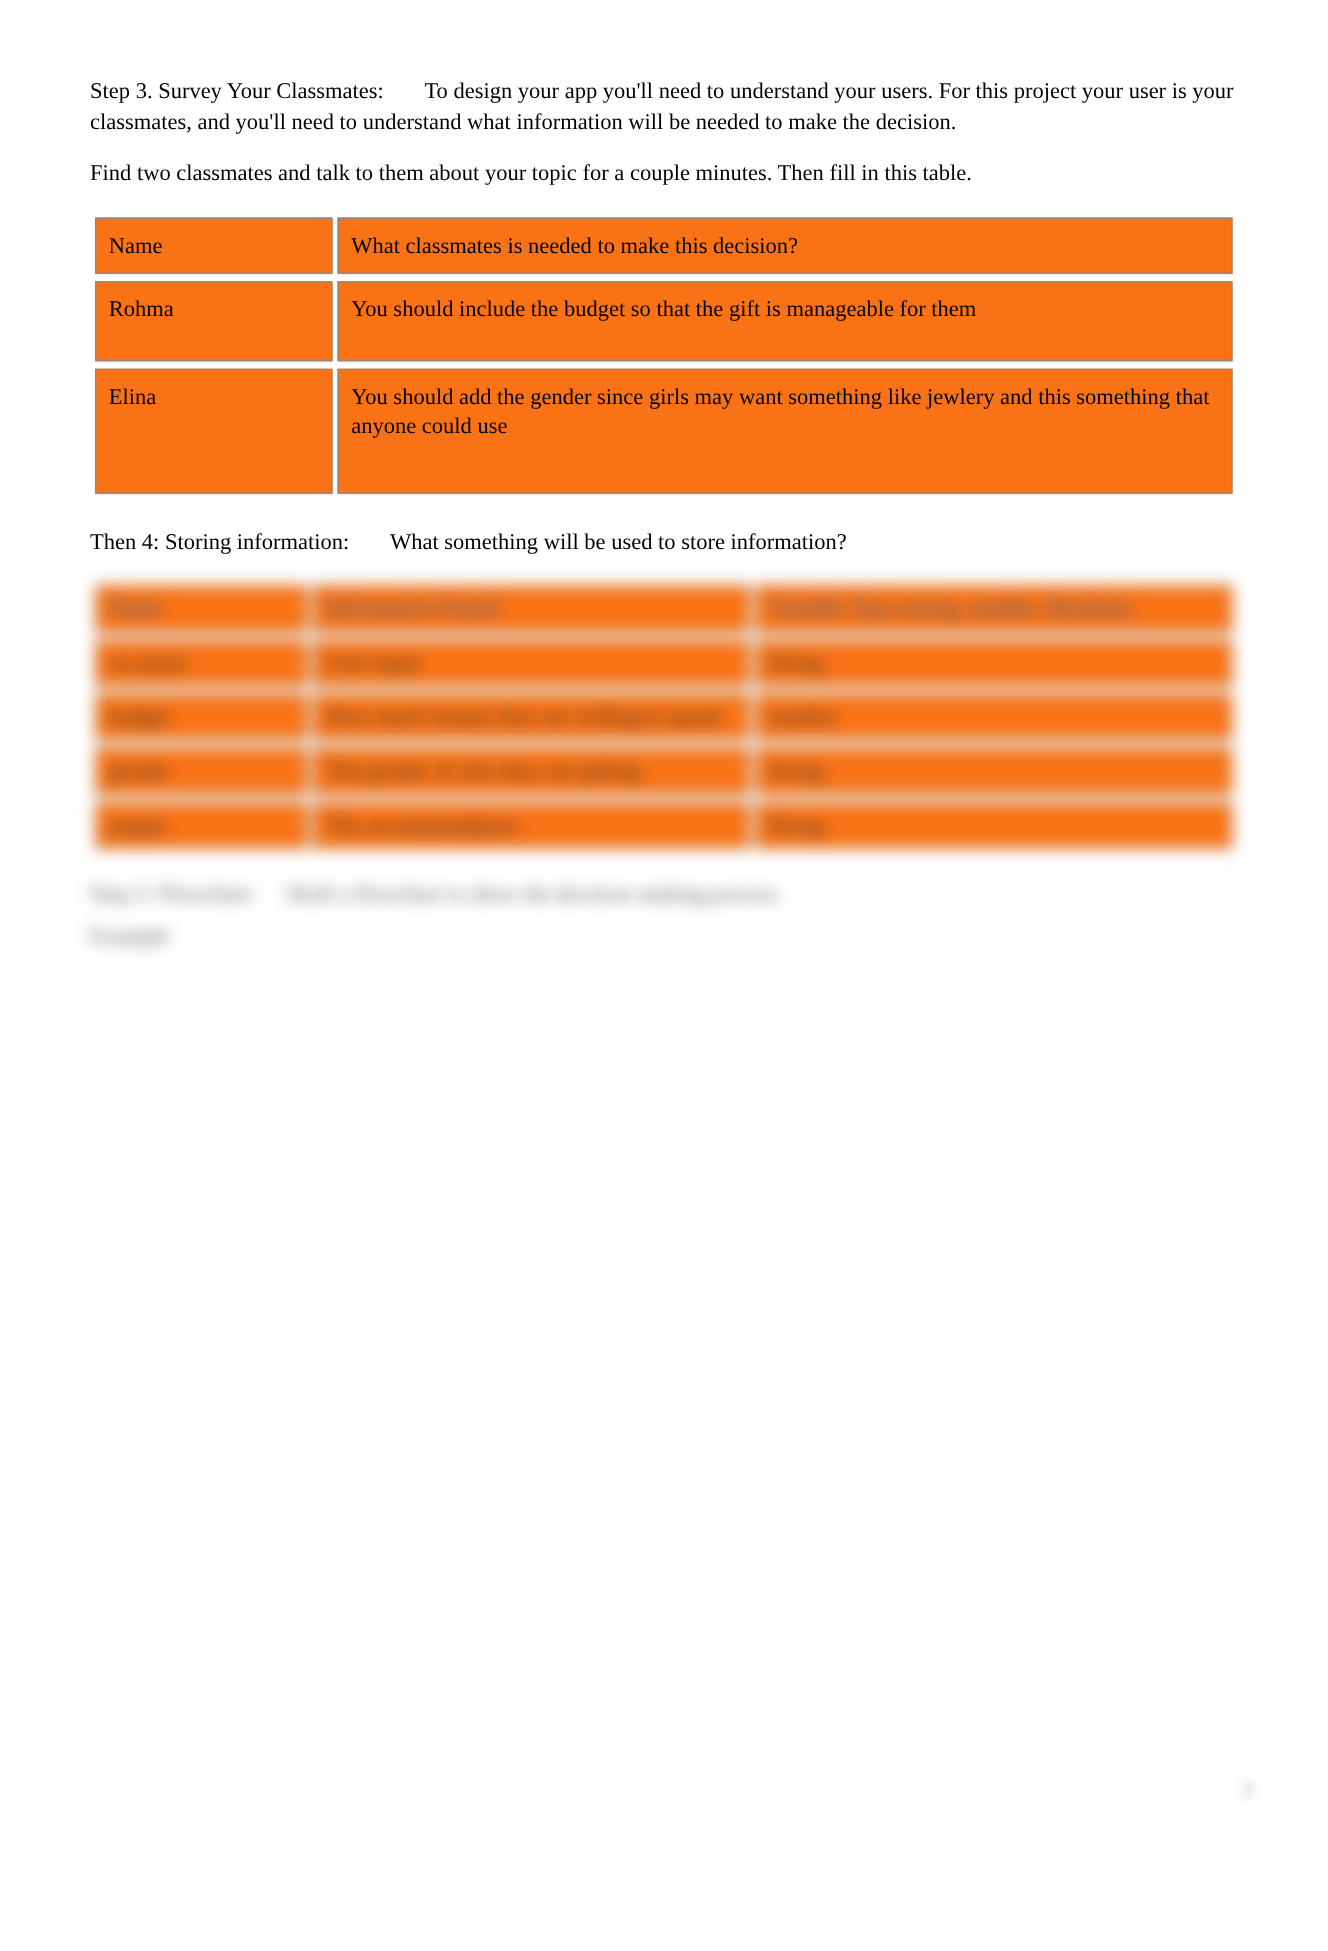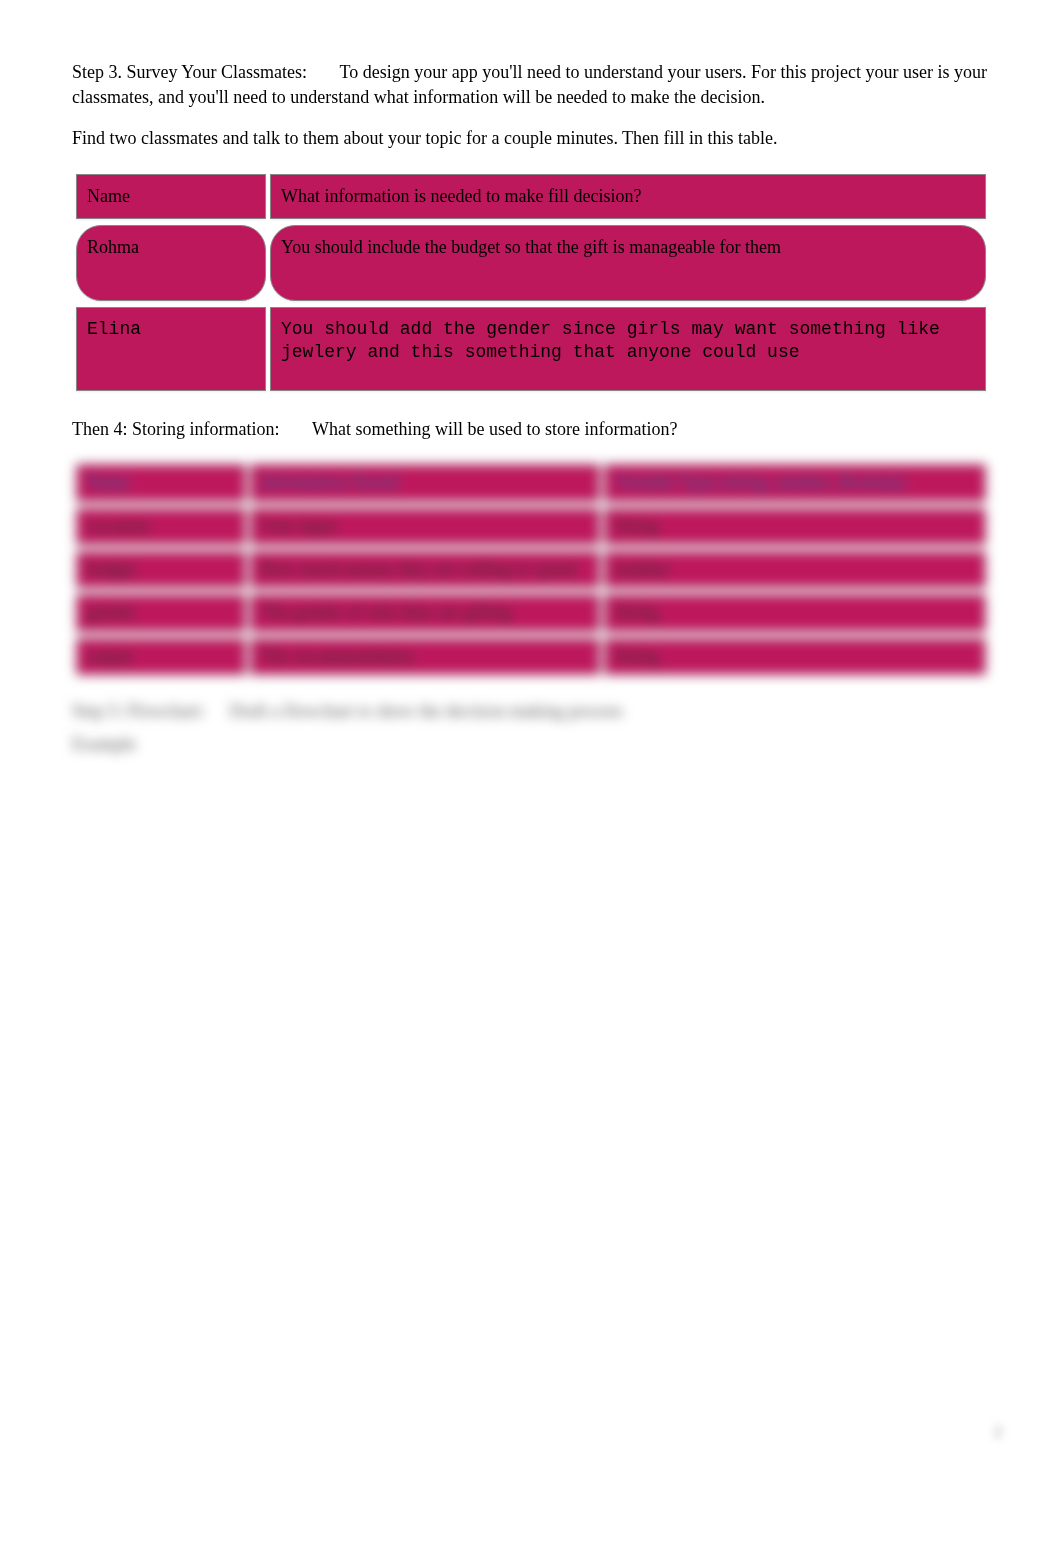--- a/index.html
+++ b/index.html
@@ -30,40 +30,38 @@
     }
     table {
       width: 100%;
       border-collapse: separate;
       border-spacing: 4px 6px;
       margin-top: 8px;
       margin-bottom: 20px;
     }
     td, th {
       border: 1px solid #888;
-      background: #be185d;
+      background: #f97316;
       padding: 10px 10px;
       text-align: left;
       font-weight: normal;
       vertical-align: top;
       font-size: 18px;
       line-height: 1.3;
       box-shadow: 0 1px 2px rgba(0,0,0,0.08);
     }
     .table1 td:first-child,
     .table1 th:first-child {
       width: 190px;
     }
     .table1 tr:nth-child(2) td {
-      height: 76px;
-      border-radius: 25px;
+      height: 64px;
     }
     .table1 tr:nth-child(3) td {
-      height: 84px;
-      font-family: Liberation Mono, monospace;
+      height: 100px;
     }
     .blurred {
       filter: blur(6px);
       color: #333;
       user-select: none;
     }
     .table2 td, .table2 th {
       padding: 6px 10px;
     }
     .table2 td:nth-child(1), .table2 th:nth-child(1) {
@@ -97,21 +95,21 @@
   <span class="step-label">Step 3. Survey Your Classmates:</span>
   <span class="step-text">To design your app you'll need to understand your users. For this project your user is your classmates, and you'll need to understand what information will be needed to make the decision.</span>
 </div>
 
 <div class="paragraph">Find two classmates and talk to them about your topic for a couple minutes. Then fill in this table.</div>
 
 <table class="table1">
   <tbody>
       <tr>
     <th>Name</th>
-    <th>What information is needed to make fill decision?</th>
+    <th>What classmates is needed to make this decision?</th>
   </tr>
   <tr>
     <td>Rohma</td>
     <td>You should include the budget so that the gift is manageable for them</td>
   </tr>
   <tr>
     <td>Elina</td>
     <td>You should add the gender since girls may want something like jewlery and this something that anyone could use</td>
   </tr>
 </tbody>

